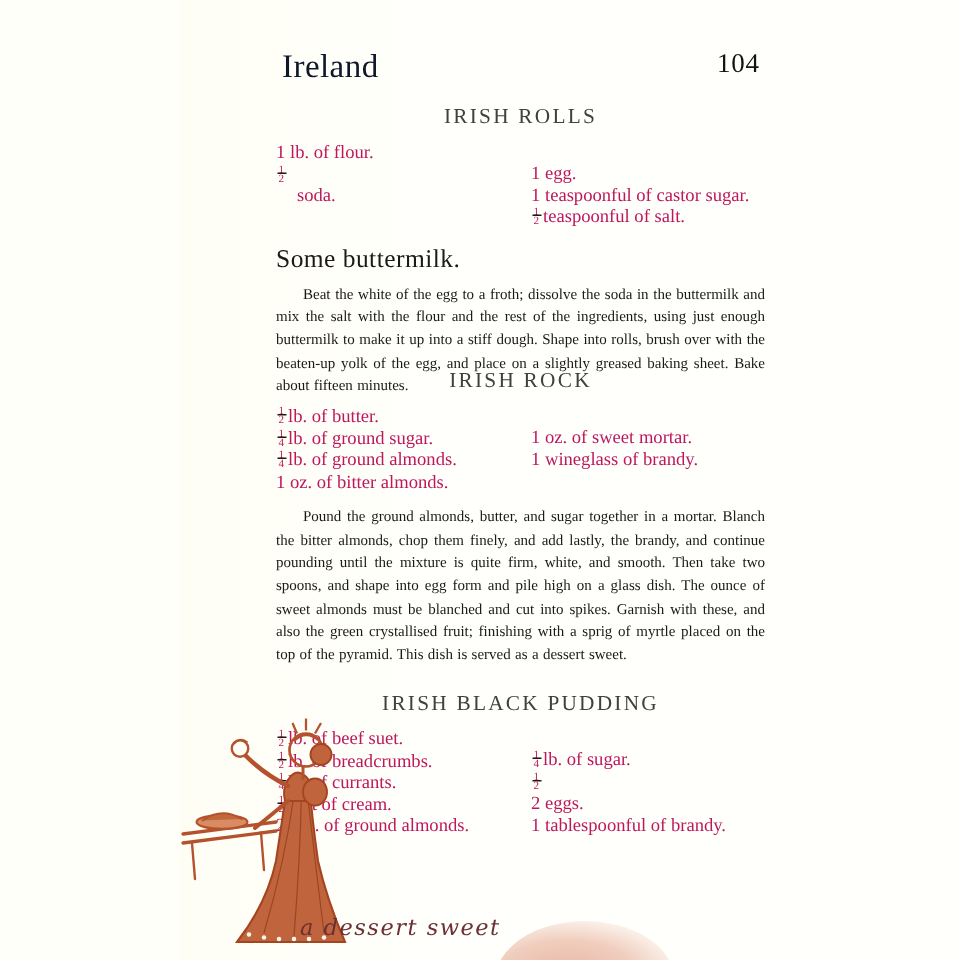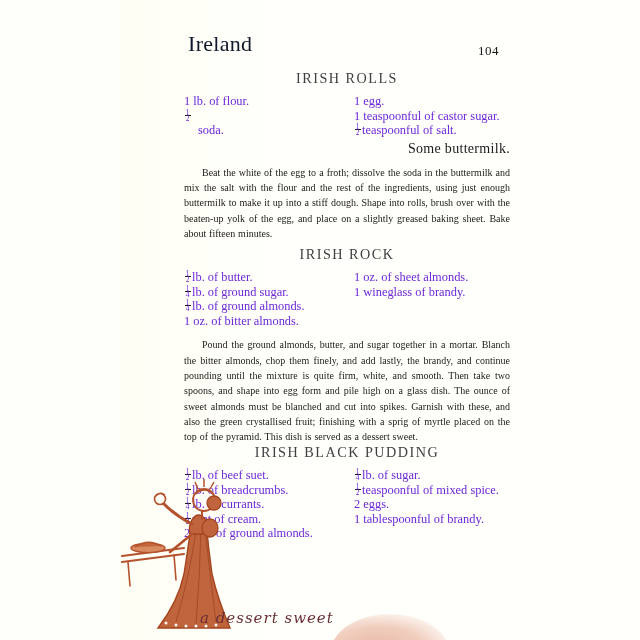--- a/index.html
+++ b/index.html
@@ -38,22 +38,22 @@
     position: absolute;
     left: 188px;
     top: 31px;
     font-size: 22px;
     letter-spacing: 0.3px;
     color: #0f172a;
   }
   .folio {
     position: absolute;
     left: 478px;
-    top: 43px;
-    font-size: 13px;
+    top: 32px;
+    font-size: 18px;
     letter-spacing: 0.5px;
     color: #161412;
   }
 
   
   .recipe { position: absolute; left: 184px; width: 326px; }
 
   .recipe-title {
     text-align: center;
     font-size: 14.2px;
@@ -63,25 +63,25 @@
   }
 
   .ingredients {
     display: flex;
     width: 100%;
     font-size: 12.4px;
     line-height: 14.6px;
   }
   .col { display: block; }
   .col-left  { width: 170px; }
-  .col-right { width: 156px; }
+  .col-right { width: 156px; margin-top: 14px; }
 
   .ing {
     white-space: nowrap;
-    color: #6d28d9;
+    color: #be185d;
   }
   .ing.wrap { white-space: normal; }
   .ing .cont { display: block; padding-left: 14px; }
 
   .frac {
     display: inline-block;
     position: relative;
     width: 7px;
     height: 12px;
     vertical-align: -2px;
@@ -100,25 +100,25 @@
   .frac .bar {
     position: absolute;
     left: 0.5px;
     top: 5px;
     width: 6px;
     height: 1px;
     background: #1d1a17;
   }
 
   .centered-ing {
-    text-align: right;
-    font-size: 14px;
+    text-align: left;
+    font-size: 17px;
     line-height: 15px;
     letter-spacing: 0.3px;
-    margin-top: 3px;
+    margin-top: 13px;
   }
 
   .method {
     font-size: 10px;
     line-height: 15.3px;
     text-align: justify;
     text-indent: 18px;
     margin-top: 9px;
     color: #1c1916;
     word-spacing: 0.4px;
@@ -234,33 +234,33 @@
           </div>
           <div class="ing">
             <span>1</span>
             <span>oz. of bitter almonds.</span>
           </div>
         </div>
 
         <div class="col col-right">
           <div class="ing">
             <span>1</span>
-            <span>oz. of sheet almonds.</span>
+            <span>oz. of sweet mortar.</span>
           </div>
           <div class="ing">
             <span>1</span>
             <span>wineglass of brandy.</span>
           </div>
         </div>
       </div>
 
       <div class="method">Pound the ground almonds, butter, and sugar together in a mortar.   Blanch the bitter almonds, chop them finely, and add lastly, the brandy, and continue pounding until the mixture is quite firm, white, and smooth.   Then take two spoons, and shape into egg form and pile high on a glass dish.   The ounce of sweet almonds must be blanched and cut into spikes.   Garnish with these, and also the green crystallised fruit; finishing with a sprig of myrtle placed on the top of the pyramid.   This dish is served as a dessert sweet.</div>
     </div>
 
-    <div class="recipe" style="top:444px;">
+    <div class="recipe" style="top:461px;">
       <div class="recipe-title">IRISH BLACK PUDDING</div>
 
       <div class="ingredients">
         <div class="col col-left">
           <div class="ing">
             <span class="frac">
               <span class="n">1</span>
               <span class="bar"></span>
               <span class="d">2</span>
             </span><span>lb. of beef suet.</span>
@@ -298,21 +298,21 @@
               <span class="n">1</span>
               <span class="bar"></span>
               <span class="d">4</span>
             </span><span>lb. of sugar.</span>
           </div>
           <div class="ing">
             <span class="frac">
               <span class="n">1</span>
               <span class="bar"></span>
               <span class="d">2</span>
-            </span><span>teaspoonful of mixed spice.</span>
+            </span>
           </div>
           <div class="ing">
             <span>2</span>
             <span>eggs.</span>
           </div>
           <div class="ing">
             <span>1</span>
             <span>tablespoonful of brandy.</span>
           </div>
         </div>

